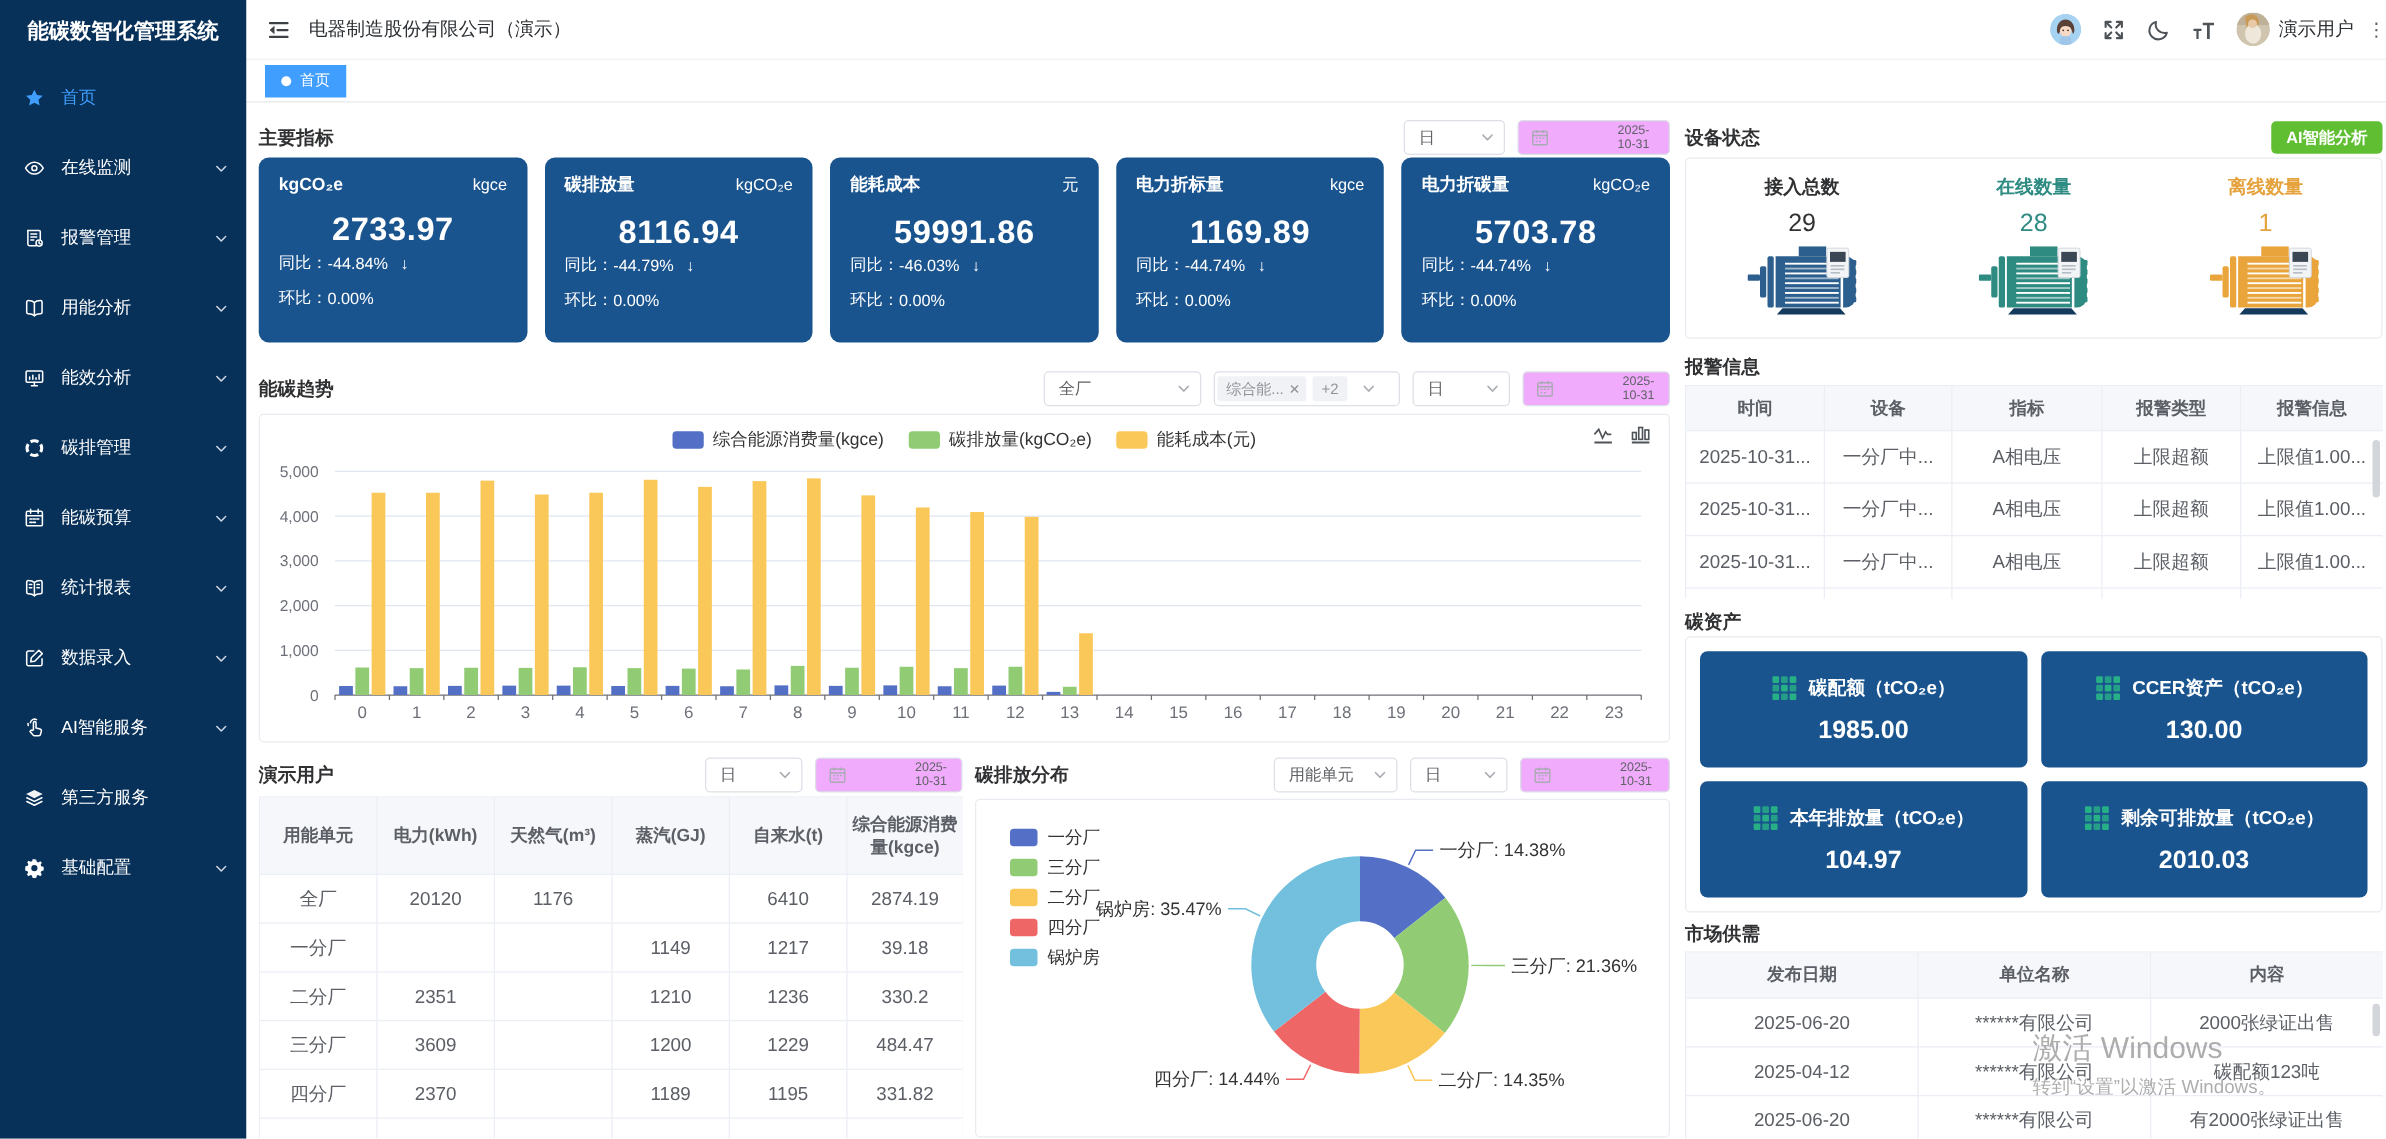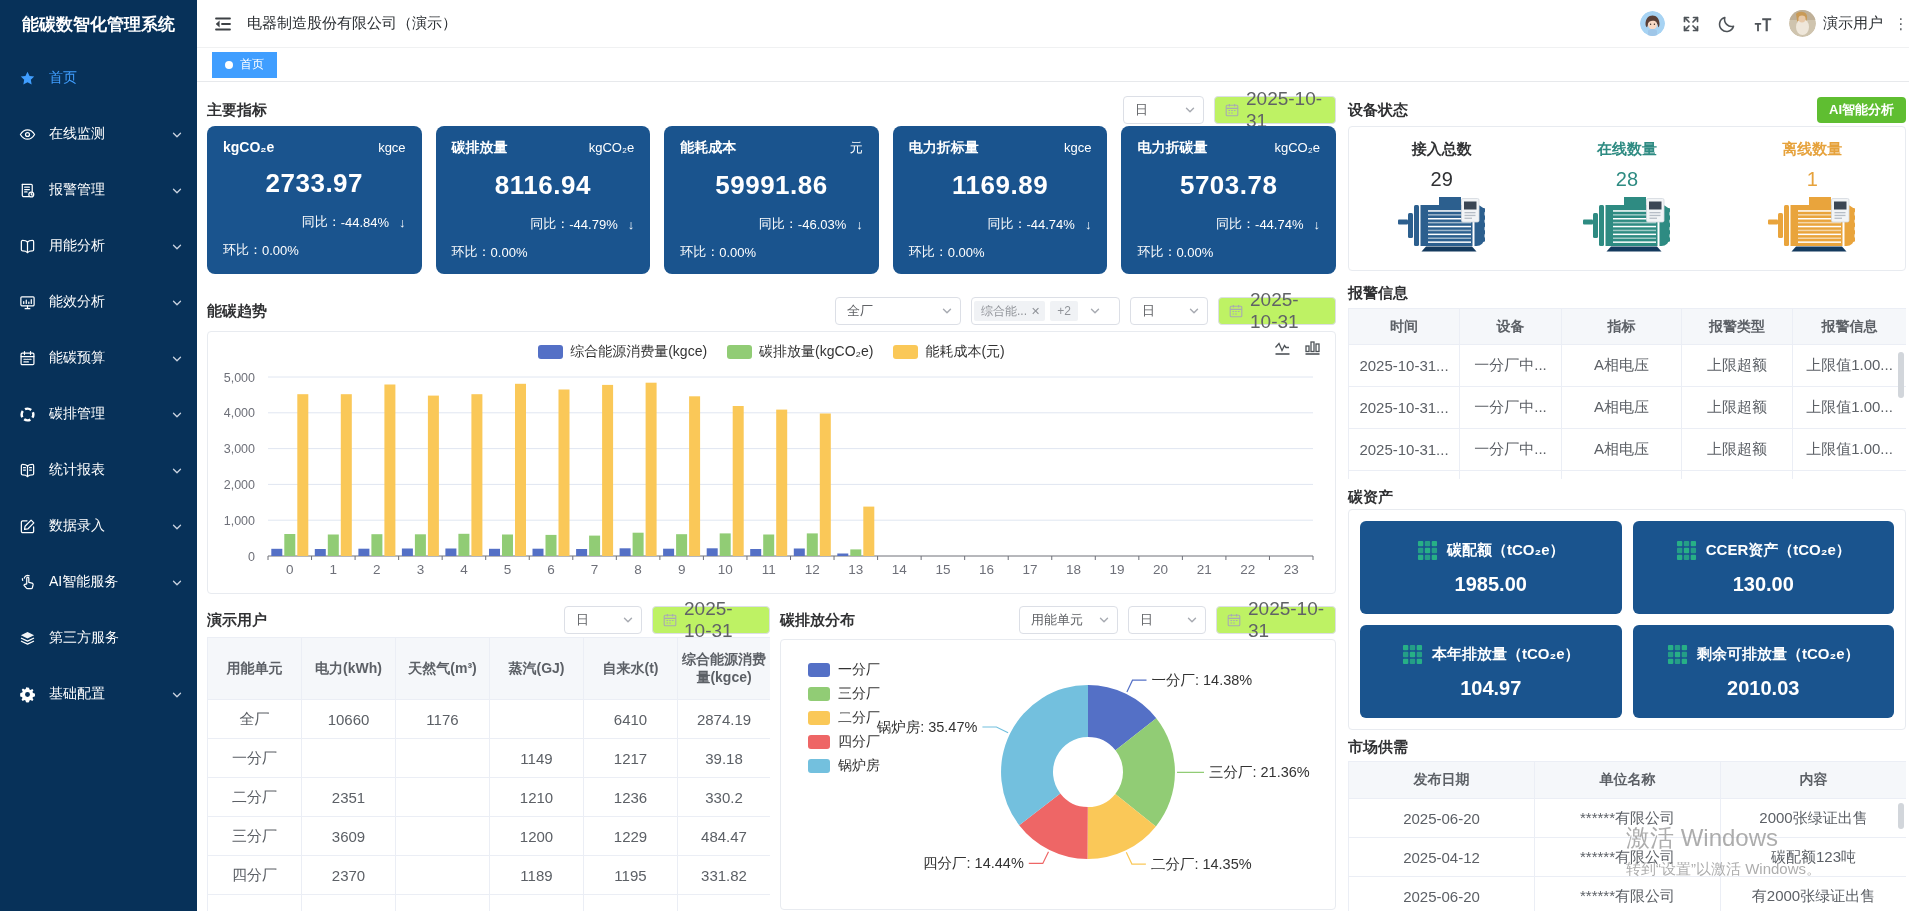--- a/index.html
+++ b/index.html
@@ -39,34 +39,34 @@
 
 .sec-head { display:flex; align-items:center; }
 .sec-title { font-size:15px; font-weight:bold; color:#303133; white-space:nowrap; }
 .sec-controls { margin-left:auto; display:flex; align-items:center; gap:10px; }
 
 .sel { height:28px; border:1px solid #dcdfe6; border-radius:4px; background:#fff; display:flex; align-items:center; padding:0 7px 0 11px; font-size:13px; color:#606266; cursor:pointer; }
 .sel .sel-text { flex:1; white-space:nowrap; overflow:hidden; }
 .sel .caret { flex:none; width:12px; height:12px; color:#a8abb2; margin-left:6px; }
 .tag { background:#f0f2f5; border-radius:2px; height:20px; display:flex; align-items:center; padding:0 5px 0 7px; font-size:12px; color:#909399; margin-right:5px; white-space:nowrap; }
 .tag .tag-x { margin-left:4px; color:#909399; font-size:11px; }
-.datebox { height:28px; border:1px solid #dcdfe6; border-radius:4px; background:#bef264; display:flex; align-items:center; padding:0 10px; font-size:19px; color:#606266; cursor:pointer; }
+.datebox { height:28px; border:1px solid #dcdfe6; border-radius:4px; background:#f0abfc; display:flex; align-items:center; padding:0 10px; font-size:10px; color:#606266; cursor:pointer;gap:48px; }
 .datebox .cal { width:14px; height:14px; color:#a8abb2; margin-right:7px; flex:none; }
 
 .panel { border:1px solid #e8ebf0; border-radius:4px; background:#fff; }
 
 
 .kpi-row { display:flex; gap:14px; }
 .kpi-card { flex:1; height:148px; background:#1a548e; border-radius:8px; color:#fff; padding:13px 16px 0 16px; }
 .kpi-top { display:flex; align-items:baseline; }
 .kpi-name { font-size:14px; font-weight:bold; }
 .kpi-unit { margin-left:auto; font-size:13px; }
 .kpi-value { text-align:center; font-size:26px; font-weight:bold; margin-top:13px; letter-spacing:0.5px; }
 .kpi-cmp { font-size:13px; margin-top:10px; display:flex; align-items:center; }
-.kpi-cmp.first { margin-top:14px;justify-content:flex-end; }
+.kpi-cmp.first { margin-top:2px; }
 .kpi-arrow { margin-left:10px; font-size:13px; }
 
 
 table.dt { border-collapse:collapse; table-layout:fixed; width:100%; background:#fff; }
 table.dt th { background:#f5f7fa; color:#5c6066; font-size:14px; font-weight:bold; border:1px solid #ebeef5; text-align:center; padding:0 4px; }
 table.dt td { color:#5c6066; font-size:15px; border:1px solid #ebeef5; text-align:center; padding:0 4px; white-space:nowrap; overflow:hidden; }
 .tbl-clip { overflow:hidden; }
 
 
 .dev-wrap { display:flex; height:100%; align-items:center; }
@@ -163,38 +163,38 @@
             <path d="M6.5 15.5h5M9 12.5v3"></path>
           </svg>
         </span>
         <span class="mi-label">能效分析</span>
         <span class="mi-caret"><svg viewBox="0 0 12 12" width="12" height="12" fill="none" stroke="currentColor" stroke-width="1.3" stroke-linecap="round" stroke-linejoin="round">
             <path d="M2.5 4.2 6 7.8l3.5-3.6"></path>
           </svg></span>
       </div>
       <div class="menu-item">
         <span class="mi-icon">
+          <svg viewBox="0 0 18 18" width="17" height="17" fill="none" stroke="currentColor" stroke-width="2.6">
+            <circle cx="9" cy="9" r="6.2" stroke-dasharray="6.9 2.8" stroke-dashoffset="3.4"></circle>
+          </svg>
+        </span>
+        <span class="mi-label">碳排管理</span>
+        <span class="mi-caret"><svg viewBox="0 0 12 12" width="12" height="12" fill="none" stroke="currentColor" stroke-width="1.3" stroke-linecap="round" stroke-linejoin="round">
+            <path d="M2.5 4.2 6 7.8l3.5-3.6"></path>
+          </svg></span>
+      </div>
+      <div class="menu-item">
+        <span class="mi-icon">
           <svg viewBox="0 0 18 18" width="17" height="17" fill="none" stroke="currentColor" stroke-width="1.3" stroke-linecap="round" stroke-linejoin="round">
             <rect x="2.2" y="3.2" width="13.6" height="12.3" rx="1.2"></rect>
             <path d="M2.2 7h13.6M5.8 1.6v3.2M12.2 1.6v3.2"></path>
             <path d="M5.2 9.8h1.8M8.1 9.8h1.8M11 9.8h1.8M5.2 12.6h1.8M8.1 12.6h1.8"></path>
           </svg>
         </span>
         <span class="mi-label">能碳预算</span>
-        <span class="mi-caret"><svg viewBox="0 0 12 12" width="12" height="12" fill="none" stroke="currentColor" stroke-width="1.3" stroke-linecap="round" stroke-linejoin="round">
-            <path d="M2.5 4.2 6 7.8l3.5-3.6"></path>
-          </svg></span>
-      </div>
-      <div class="menu-item">
-        <span class="mi-icon">
-          <svg viewBox="0 0 18 18" width="17" height="17" fill="none" stroke="currentColor" stroke-width="2.6">
-            <circle cx="9" cy="9" r="6.2" stroke-dasharray="6.9 2.8" stroke-dashoffset="3.4"></circle>
-          </svg>
-        </span>
-        <span class="mi-label">碳排管理</span>
         <span class="mi-caret"><svg viewBox="0 0 12 12" width="12" height="12" fill="none" stroke="currentColor" stroke-width="1.3" stroke-linecap="round" stroke-linejoin="round">
             <path d="M2.5 4.2 6 7.8l3.5-3.6"></path>
           </svg></span>
       </div>
       <div class="menu-item">
         <span class="mi-icon">
           <svg viewBox="0 0 18 18" width="17" height="17" fill="none" stroke="currentColor" stroke-width="1.3" stroke-linecap="round" stroke-linejoin="round">
             <path d="M9 4.2C7.8 3 6 2.6 3.8 2.6c-.7 0-1.3.6-1.3 1.3v8.6c0 .7.6 1.2 1.3 1.2 2.2 0 4 .4 5.2 1.7 1.2-1.3 3-1.7 5.2-1.7.7 0 1.3-.5 1.3-1.2V3.9c0-.7-.6-1.3-1.3-1.3C12 2.6 10.2 3 9 4.2z"></path>
             <path d="M9 4.2v11.2M4.8 6h2M4.8 8.6h2M11.2 6h2M11.2 8.6h2"></path>
           </svg>
@@ -622,21 +622,21 @@
             <th style="height:62px">电力(kWh)</th>
             <th style="height:62px">天然气(m³)</th>
             <th style="height:62px">蒸汽(GJ)</th>
             <th style="height:62px">自来水(t)</th>
             <th style="height:62px">综合能源消费量(kgce)</th>
           </tr>
         </thead>
         <tbody>
           <tr>
             <td style="height:39px">全厂</td>
-            <td style="height:39px">10660</td>
+            <td style="height:39px">20120</td>
             <td style="height:39px">1176</td>
             <td style="height:39px"></td>
             <td style="height:39px">6410</td>
             <td style="height:39px">2874.19</td>
           </tr>
           <tr>
             <td style="height:39px">一分厂</td>
             <td style="height:39px"></td>
             <td style="height:39px"></td>
             <td style="height:39px">1149</td>

